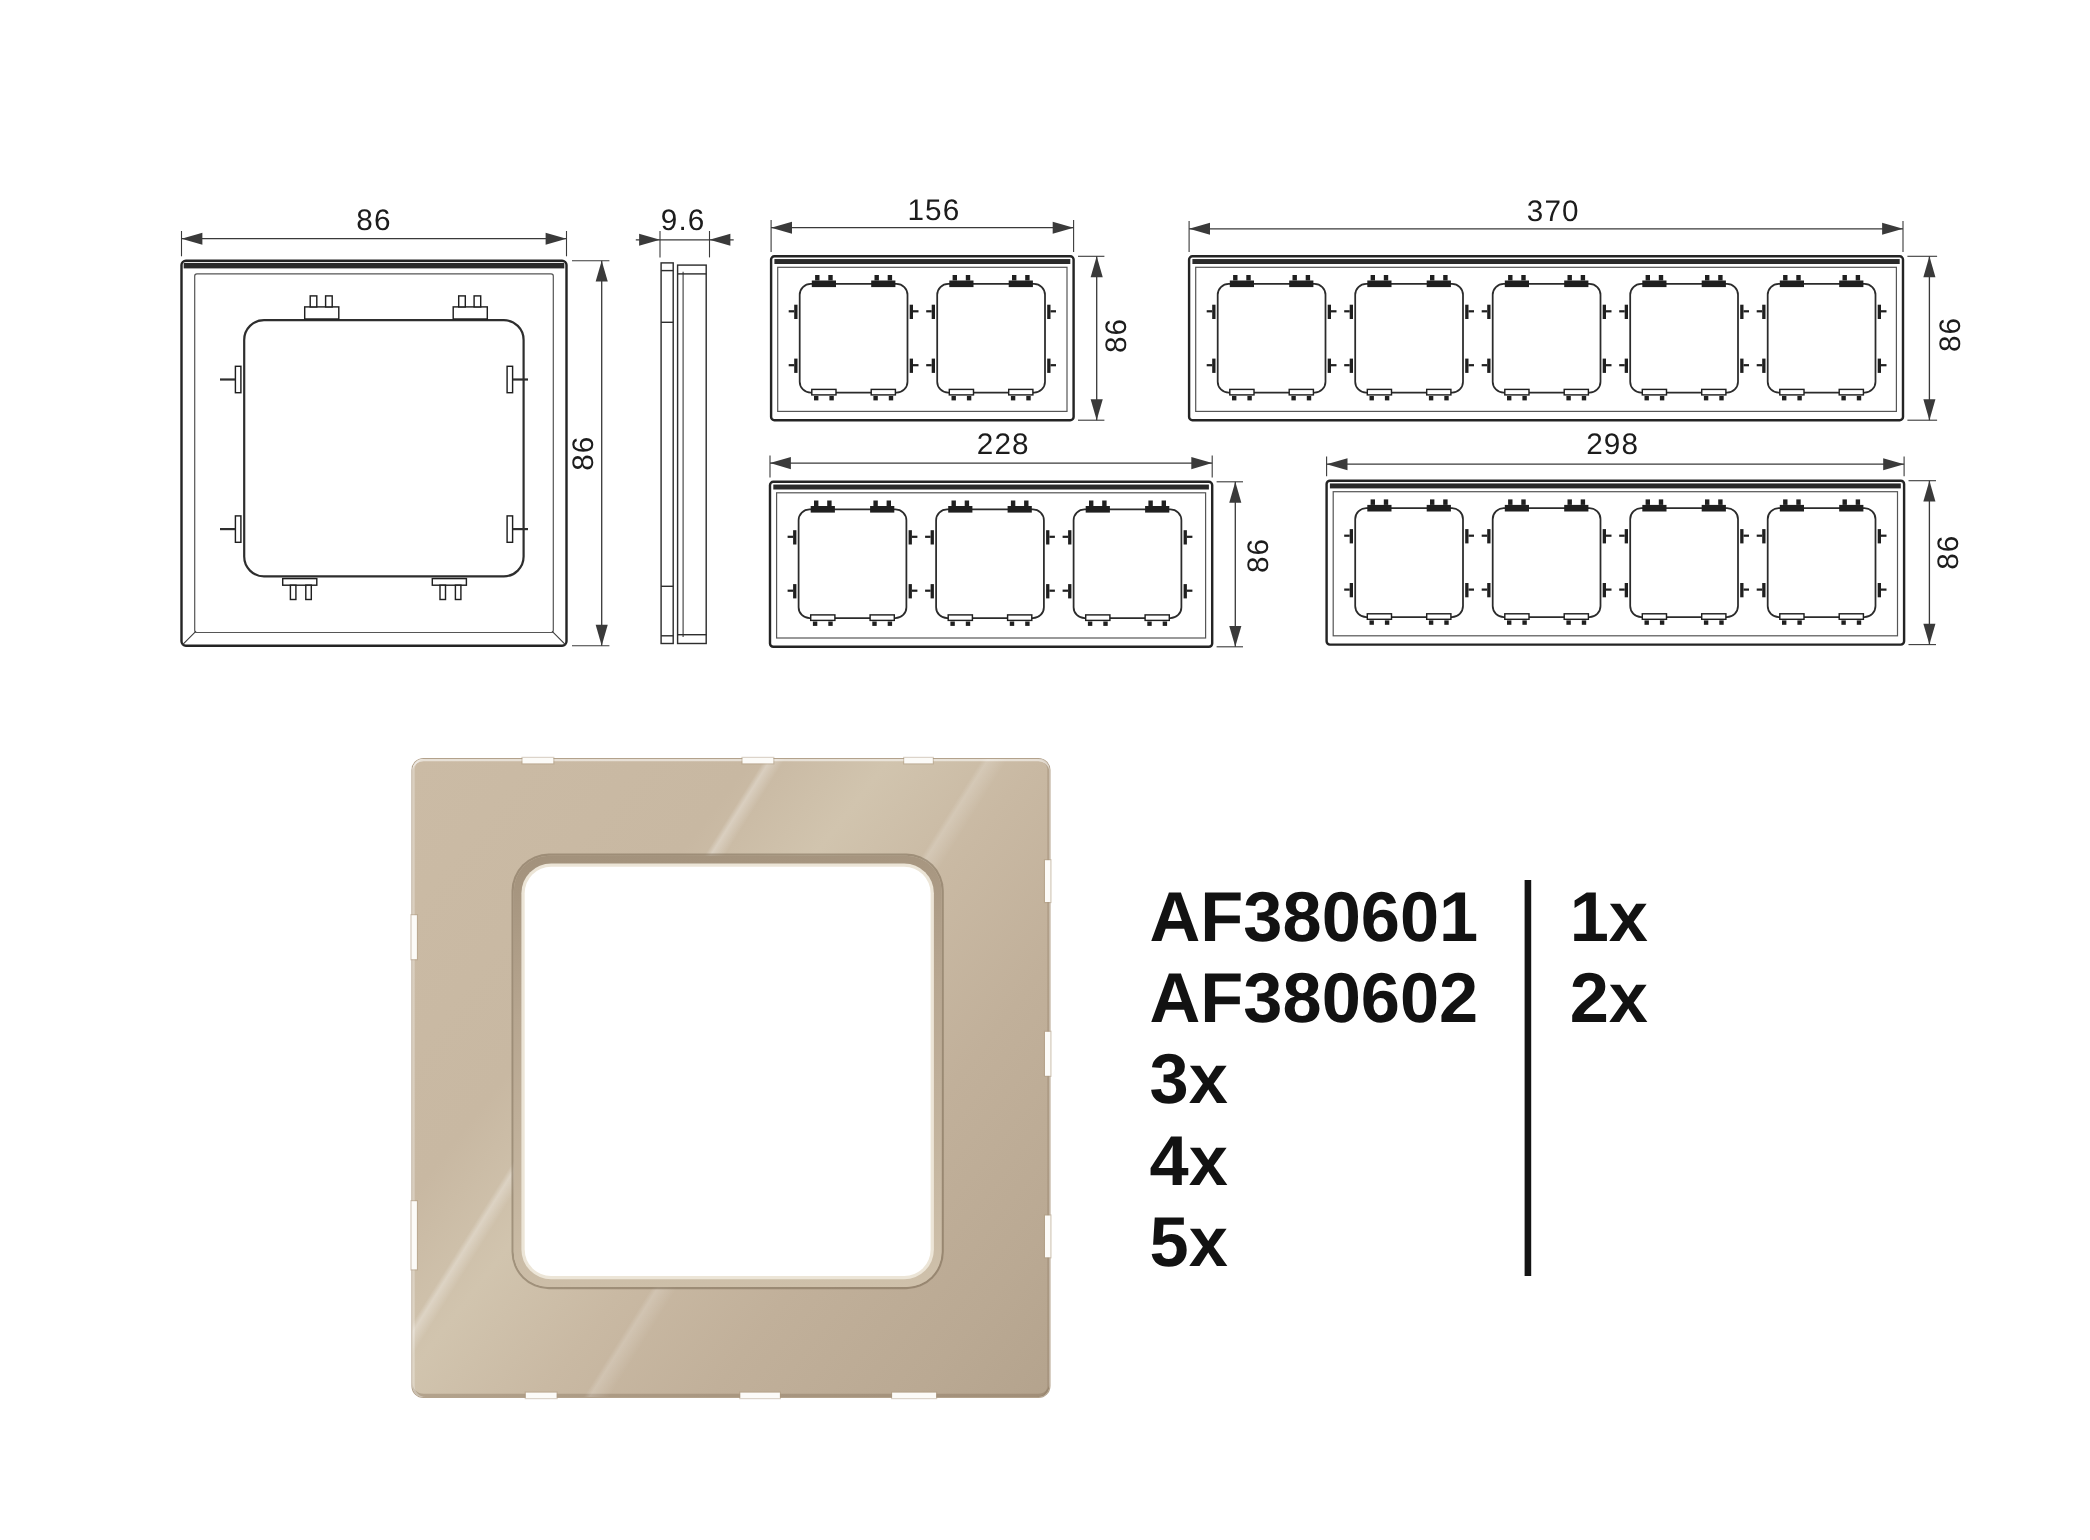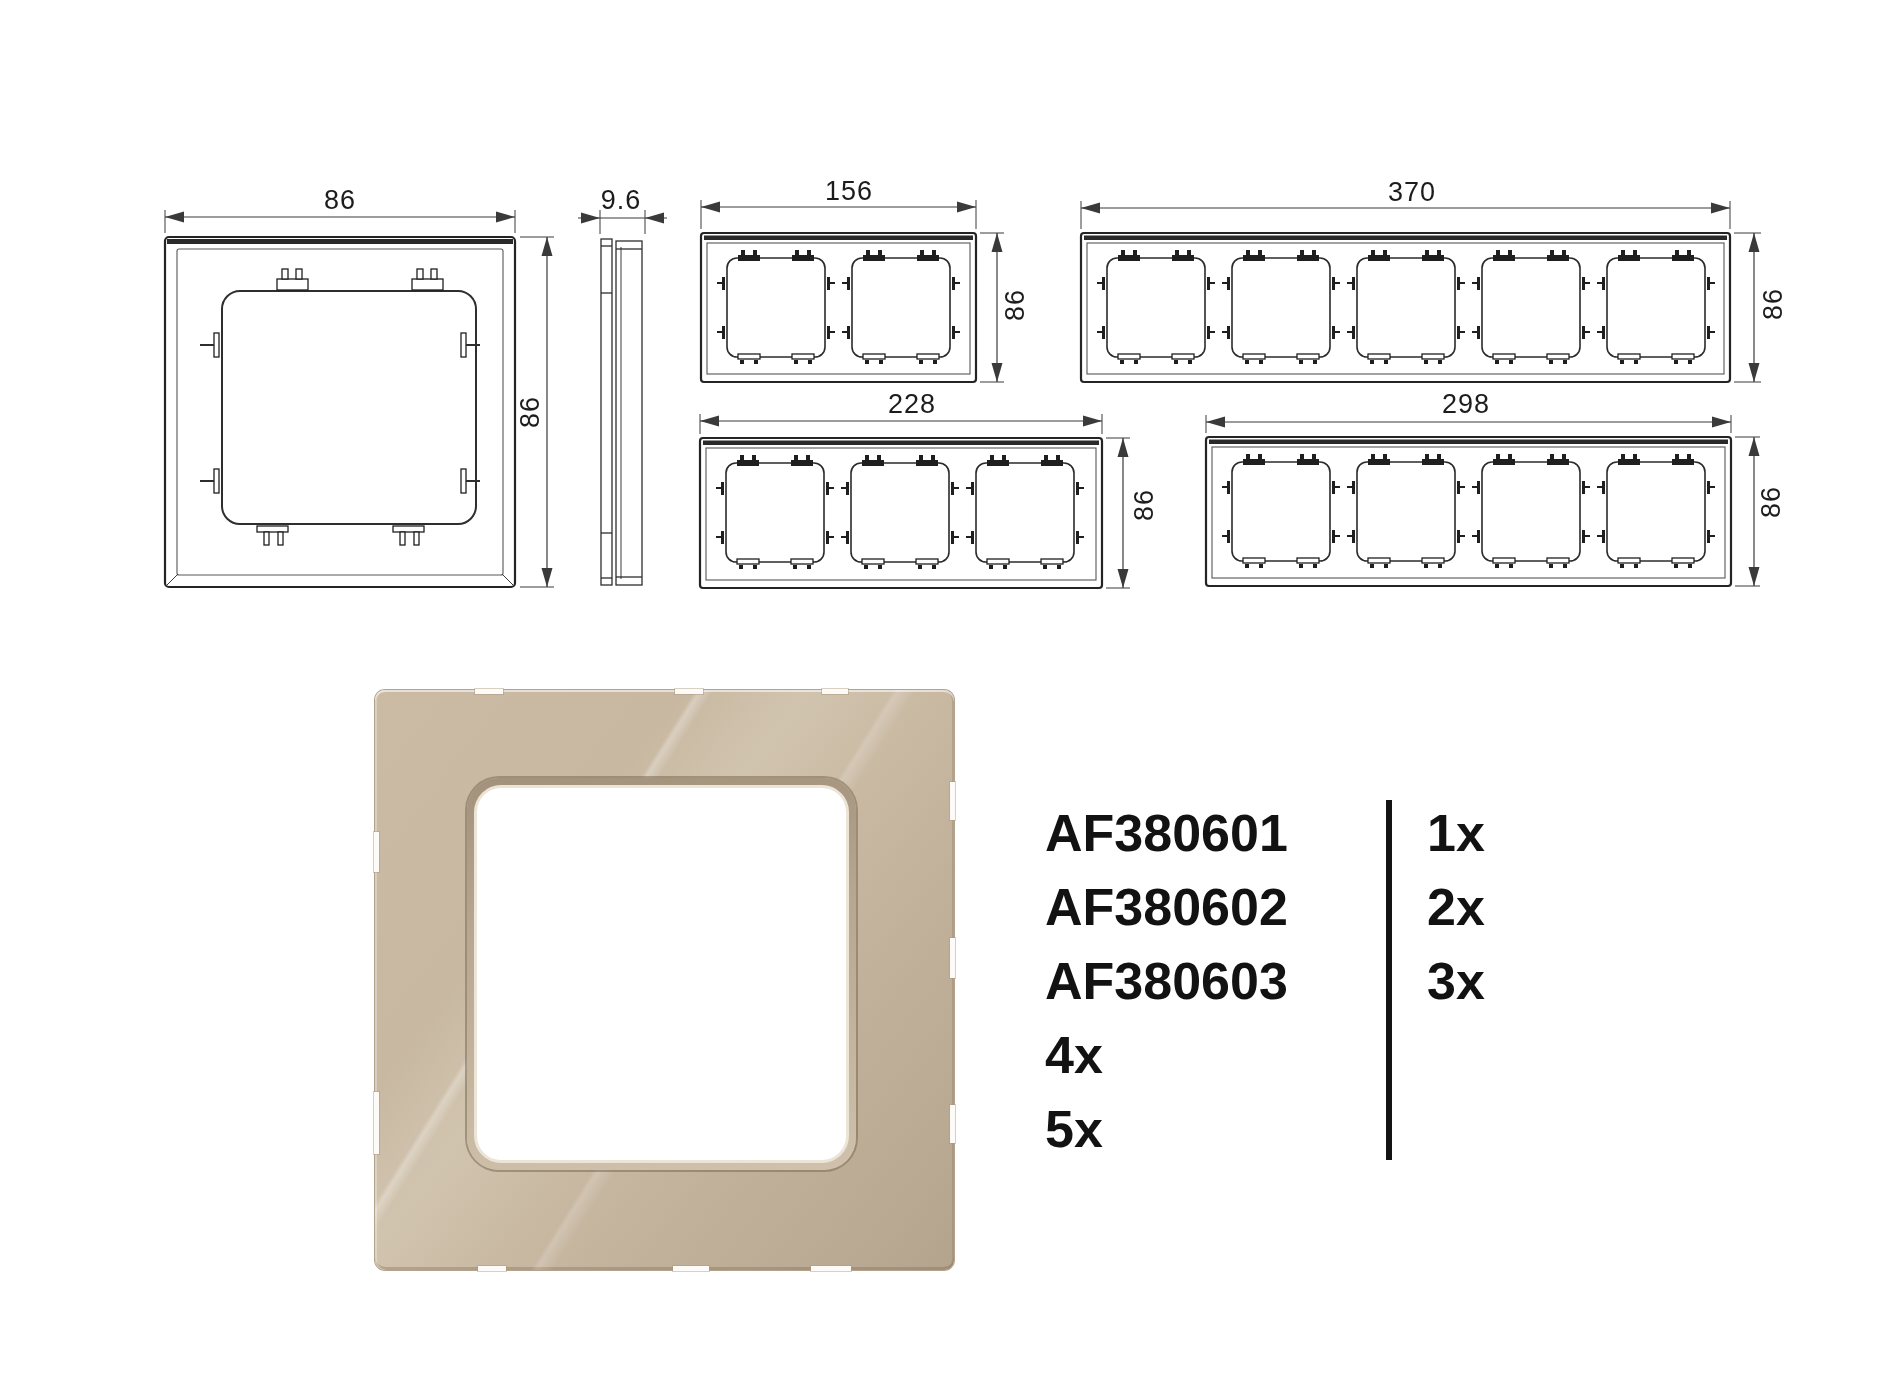--- a/index.html
+++ b/index.html
@@ -36,21 +36,21 @@
     background:linear-gradient(122deg,rgba(255,255,255,0) 34%,rgba(255,255,255,.30) 34.6%,rgba(255,255,255,0) 36%,
                rgba(255,255,255,0) 55%,rgba(255,255,255,.18) 55.6%,rgba(255,255,255,0) 57.5%);}
   .bezel{position:absolute;left:92px;top:88px;width:389px;height:392px;border-radius:32px;
     background:linear-gradient(175deg,#a2917b 0%,#b7a690 35%,#cfc1ab 100%);
     box-shadow:0 0 0 2px rgba(122,105,84,.55);}
   .bezel-inner{position:absolute;left:10px;top:10px;right:10px;bottom:10px;border-radius:24px;background:#ffffff;
     box-shadow:0 0 0 3px #ece5d7;}
   .notch{position:absolute;background:#fcfbf8;box-shadow:0 0 0 1px rgba(170,150,125,.45);}
 
   
-  .codes{position:absolute;left:1045px;top:796px;color:#121212;font-weight:bold;font-size:52px;}
+  .codes{position:absolute;left:1045px;top:796px;color:#121212;font-weight:bold;font-size:64px;}
   .code-row{display:flex;height:74px;line-height:74px;white-space:nowrap;}
   .code-cell{width:382px;}
   .codes-divider{position:absolute;left:341px;top:4px;width:6px;height:360px;background:#141414;}
 </style>
 </head>
 <body>
 
 <div class="canvas">
 
 <svg width="1900" height="1400" viewBox="0 0 1900 1400">
@@ -273,21 +273,20 @@
   <div class="codes-divider"></div>
   <div class="code-row">
     <span class="code-cell">AF380601</span>
     <span class="qty-cell">1x</span>
   </div>
   <div class="code-row">
     <span class="code-cell">AF380602</span>
     <span class="qty-cell">2x</span>
   </div>
   <div class="code-row">
-    <span class="code-cell">AF380603</span>
     <span class="qty-cell">3x</span>
   </div>
   <div class="code-row">
     <span class="qty-cell">4x</span>
   </div>
   <div class="code-row">
     <span class="qty-cell">5x</span>
   </div>
 </div>
 

